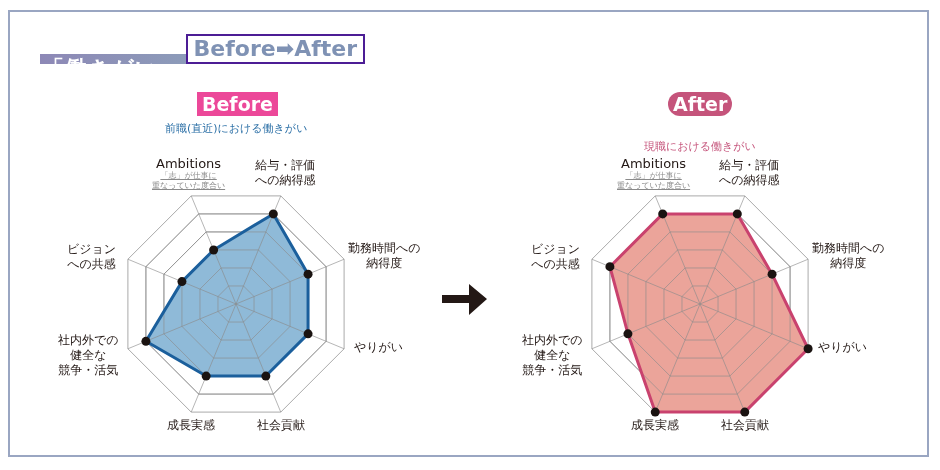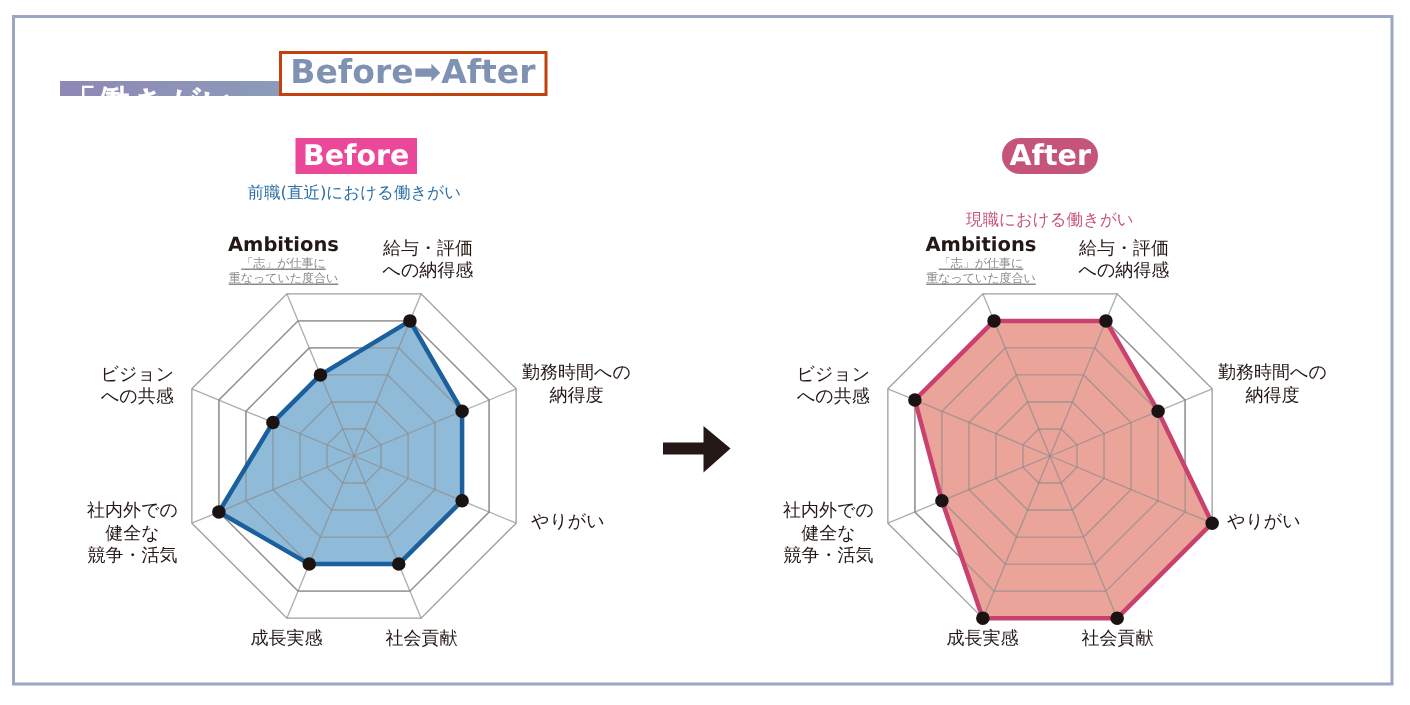--- a/index.html
+++ b/index.html
@@ -3,31 +3,31 @@
 <meta charset="utf-8">
 <style>
   html, body { margin:0; padding:0; background:#ffffff; }
   body { width:940px; height:470px; position:relative; overflow:hidden;
          font-family:"DejaVu Sans", sans-serif; color:#231815; }
   .frame { position:absolute; left:8px; top:10px; width:921px; height:447px;
            border:2px solid #9aa6c2; box-sizing:border-box; }
   .title { position:absolute; left:40px; top:34px; height:30px; display:flex; }
   .title-left { background:linear-gradient(90deg,#8d88b6,#8c9bb9); color:#fff;
                 font-size:22px; line-height:30px; padding:0 4px 0 2px; font-weight:bold; letter-spacing:1px;margin-top:20px; }
-  .title-right { border:2px solid #c2410c; box-sizing:border-box; height:30px; color:#7f92b4;
+  .title-right { border:2px solid #4c1d95; box-sizing:border-box; height:30px; color:#7f92b4;
                  font-size:22px; line-height:26px; padding:0 6px; font-weight:bold; background:#fff; }
   .badge { position:absolute; color:#fff; font-weight:bold; font-size:19px; line-height:24px;
            padding:0 5px; text-align:center; }
   .badge.before { background:#ec4899; left:197px; top:92px; }
   .badge.after { background:#c5547b; left:668px; top:92px;border-radius:12px; }
   .sub { position:absolute; font-size:11px; white-space:nowrap; }
   .sub.before { color:#2b6fa6; left:165px; top:121px; }
   .sub.after { color:#c5547b; left:644px; top:139px; }
   .lbl { position:absolute; font-size:12px; line-height:15px; text-align:center; white-space:nowrap; color:#231815; }
-  .lbl .en { font-size:13px; font-weight:bold; display:block; }
+  .lbl .en { font-size:13px; font-weight:normal; display:block; }
   .lbl .small { font-size:8px; line-height:10px; color:#8a8a8a; display:block;text-decoration:underline; }
   svg.radar { position:absolute; left:0; top:0; }
   .arrow { position:absolute; left:440px; top:283px; }
 </style>
 </head>
 <body>
 
 <div class="frame"></div>
 
 <div class="title">

